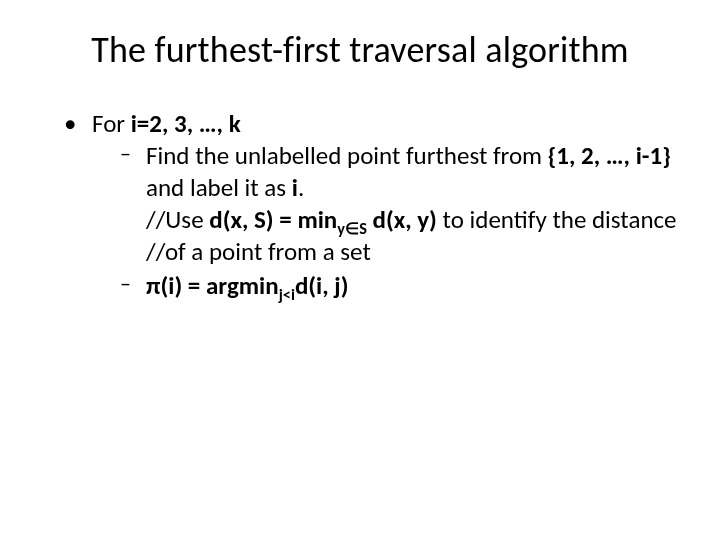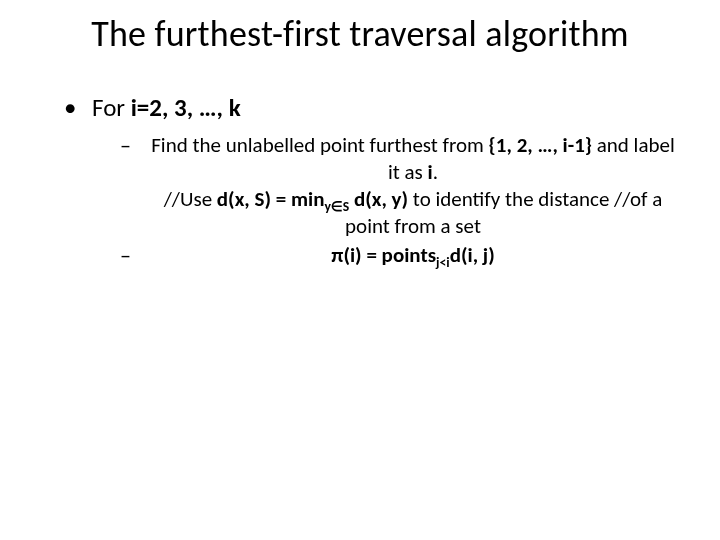--- a/index.html
+++ b/index.html
@@ -8,21 +8,21 @@
     width: 720px;
     height: 540px;
     background: #fff;
     font-family: Calibri, "Segoe UI", Arial, sans-serif;
     color: #000;
   }
   .slide {
     box-sizing: border-box;
     width: 720px;
     height: 540px;
-    padding: 4px 40px 20px 40px;
+    padding: 20px 40px 20px 40px;
   }
   .title {
     font-size: 36px;
     font-weight: 400;
     text-align: center;
     margin: 8px 0 36px 0;
     letter-spacing: 0.2px;
   }
   ul.level1 {
     list-style: none;
@@ -39,24 +39,23 @@
   ul.level1 > li::before {
     content: "•";
     position: absolute;
     left: 0;
     top: 0;
     font-size: 25px;
   }
   ul.level2 {
     list-style: none;
     padding: 0;
-    margin: 8px 0 12px 28px;
-    font-size: 21px;
+    margin: 0 0 12px 28px;
+    font-size: 25px;
     line-height: 1.28;
-    text-align: center;
   }
   ul.level2 > li {
     position: relative;
     padding-left: 26px;
     margin-bottom: 2px;
   }
   ul.level2 > li::before {
     content: "–";
     position: absolute;
     left: 0;
@@ -80,20 +79,20 @@
 
     <li>
       <span>For </span><b>i=2, 3, …, k</b>
 
       <ul class="level2">
         <li>
           <span>Find the unlabelled point furthest from </span><b>{1, 2, …, i-1} </b><span>and label it as </span><b>i</b><span>.</span><br>
           <span>//Use </span><b>d(x, S) = min</b><b class="sub">y∈S</b><b> d(x, y) </b><span>to identify the distance //of a point from a set</span>
         </li>
         <li>
-          <b>π(i) = points</b><b class="sub">j&lt;i</b><b>d(i, j)</b>
+          <b>π(i) = argmin</b><b class="sub">j&lt;i</b><b>d(i, j)</b>
         </li>
       </ul>
     </li>
 
 
   </ul>
 </div>
 
 </body></html>

